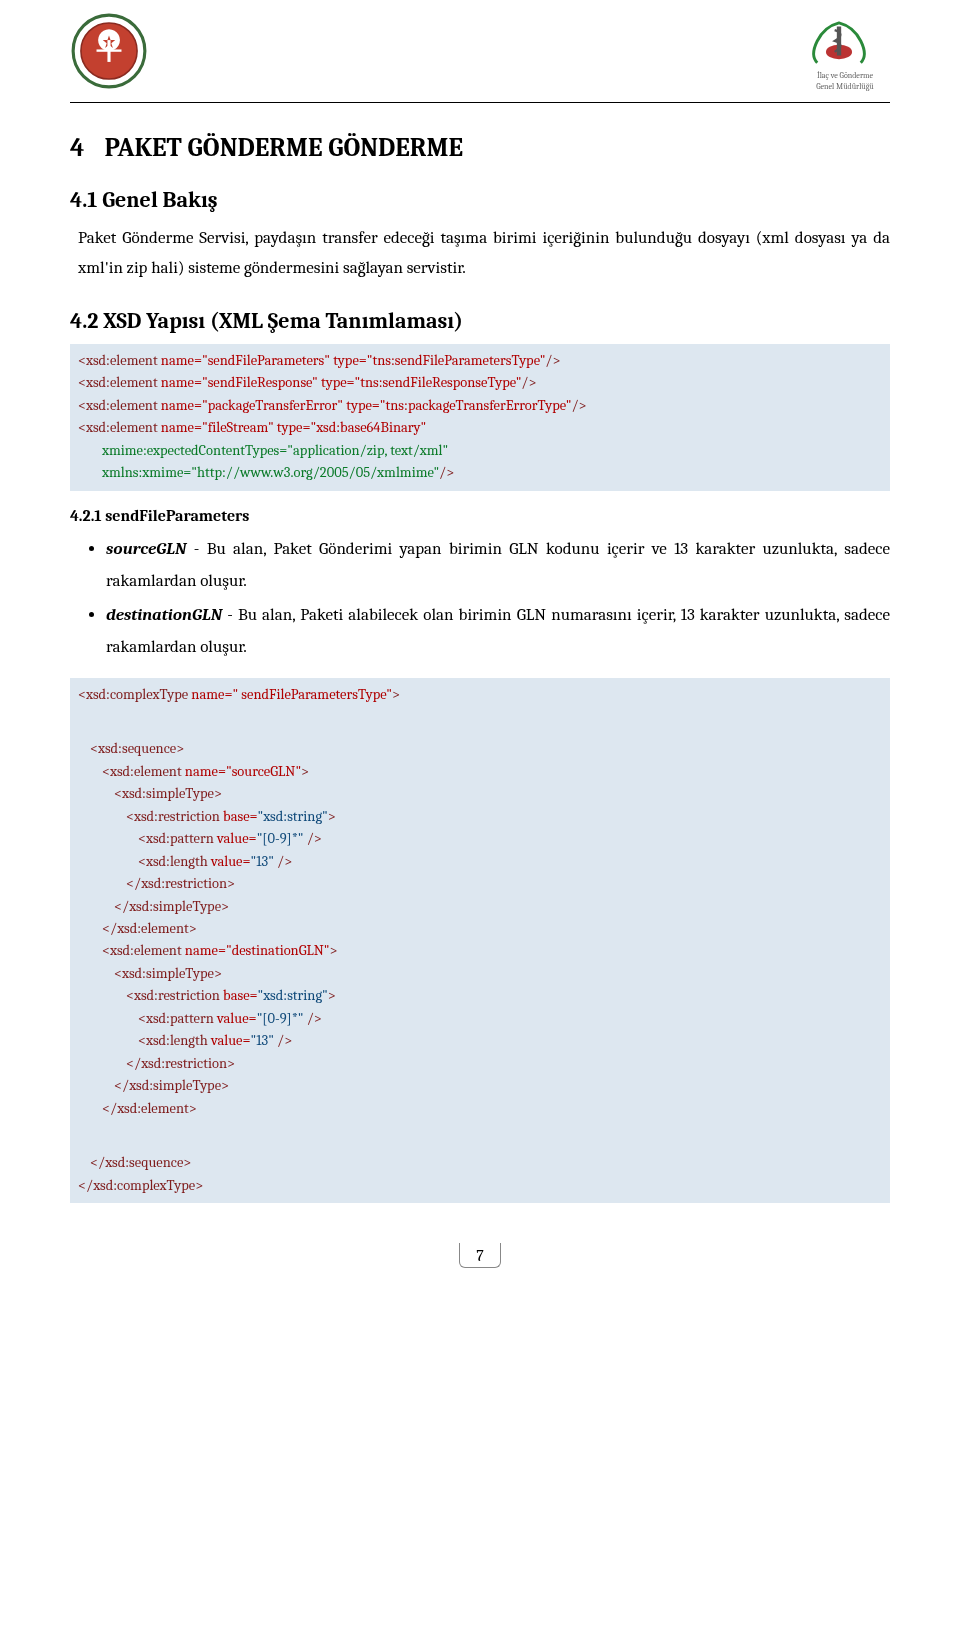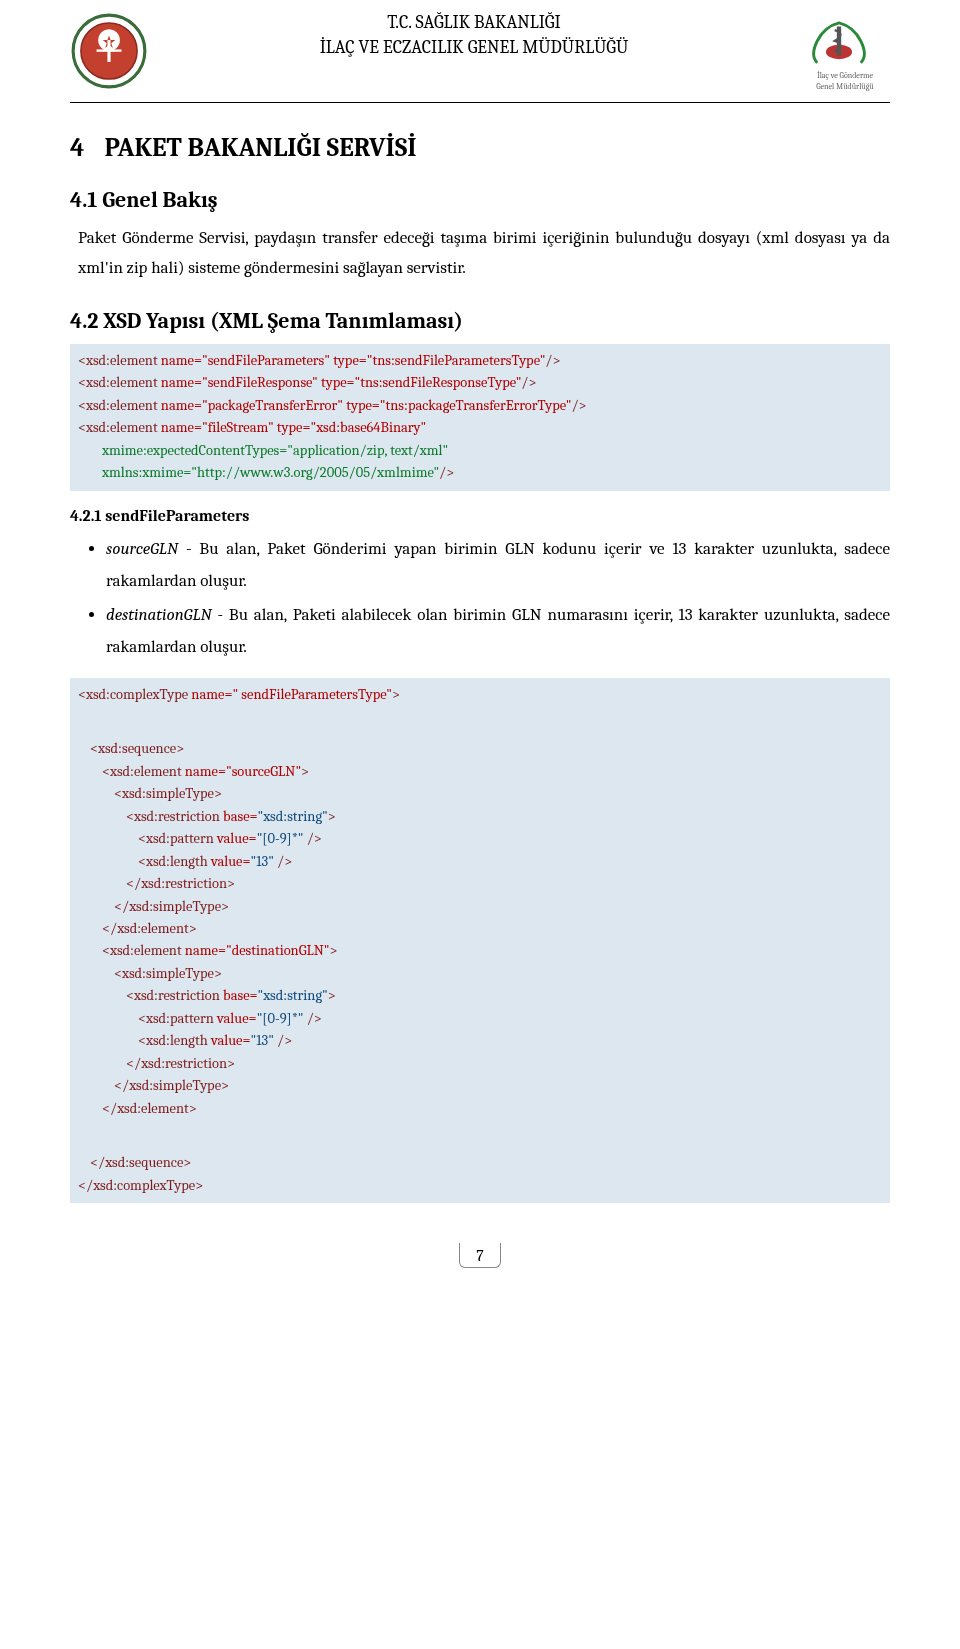--- a/index.html
+++ b/index.html
@@ -99,21 +99,21 @@
   list-style: disc;
   padding-left: 36px;
   margin: 8px 0 14px 0;
 }
 ul.bullets li {
   font-size: 17px;
   line-height: 1.9;
   text-align: justify;
   margin-bottom: 2px;
 }
-ul.bullets li .kw { font-weight: normal; font-style: italic; }
+ul.bullets li .kw { font-weight: bold; font-style: italic; }
 
 .footer {
   margin-top: 40px;
   text-align: center;
   position: relative;
 }
 .footer .bracket {
   display: inline-block;
   border: 1.5px solid #888;
   border-top: none;
@@ -131,43 +131,39 @@
   <div class="header">
     <div class="logo-left">
       <svg viewBox="0 0 100 100">
         <circle cx="50" cy="50" r="46" fill="#fff" stroke="#3a6b3a" stroke-width="4"></circle>
         <circle cx="50" cy="50" r="36" fill="#c3402f" stroke="#8a2a20" stroke-width="2"></circle>
         <path d="M50 22 a14 14 0 1 0 0.1 0" fill="#fff"></path>
         <polygon points="50,30 52,36 58,36 53,40 55,46 50,42 45,46 47,40 42,36 48,36" fill="#c3402f"></polygon>
         <rect x="34" y="48" width="32" height="3" fill="#fff"></rect>
         <rect x="48" y="36" width="4" height="28" fill="#fff"></rect>
       </svg>
-    </div>
-    <div class="header-center">
-      <div class="line1">T.C. SAĞLIK BAKANLIĞI</div>
-      <div class="line2">İLAÇ VE ECZACILIK GENEL MÜDÜRLÜĞÜ</div>
     </div>
     <div class="logo-right-block">
       <div class="logo-right" style="height:58px">
         <svg viewBox="0 0 100 80">
           <path d="M20 70 Q10 60 20 40 Q30 20 50 15 Q70 20 80 40 Q90 60 80 70" fill="none" stroke="#2a8a3a" stroke-width="4"></path>
           <ellipse cx="50" cy="55" rx="18" ry="10" fill="#b33"></ellipse>
           <rect x="47" y="20" width="6" height="40" fill="#555"></rect>
           <path d="M44 25 Q60 30 44 40 Q60 45 44 55" fill="none" stroke="#555" stroke-width="3"></path>
         </svg>
       </div>
       <div class="cap">İlaç ve Gönderme</div>
       <div class="cap">Genel Müdürlüğü</div>
     </div>
   </div>
 
   <hr class="header-rule">
 
   <h1 class="sec">
-    <span class="num">4</span><span>PAKET BAKANLIĞI SERVİSİ</span>
+    <span class="num">4</span><span>PAKET GÖNDERME GÖNDERME</span>
   </h1>
 
   <h2 class="sub">4.1   Genel Bakış</h2>
   <p class="body">Paket Gönderme Servisi, paydaşın transfer edeceği taşıma birimi içeriğinin bulunduğu dosyayı (xml dosyası ya da xml'in zip hali) sisteme göndermesini sağlayan servistir.</p>
 
   <h2 class="sub">4.2   XSD Yapısı (XML Şema Tanımlaması)</h2>
 
   <div class="codeblock">
     <span class="ln"><span class="el">&lt;xsd:element </span><span class="attr">name="sendFileParameters" </span><span class="attr">type="tns:sendFileParametersType"</span><span class="el">/&gt;</span></span>
     <span class="ln"><span class="el">&lt;xsd:element </span><span class="attr">name="sendFileResponse" </span><span class="attr">type="tns:sendFileResponseType"</span><span class="el">/&gt;</span></span>

